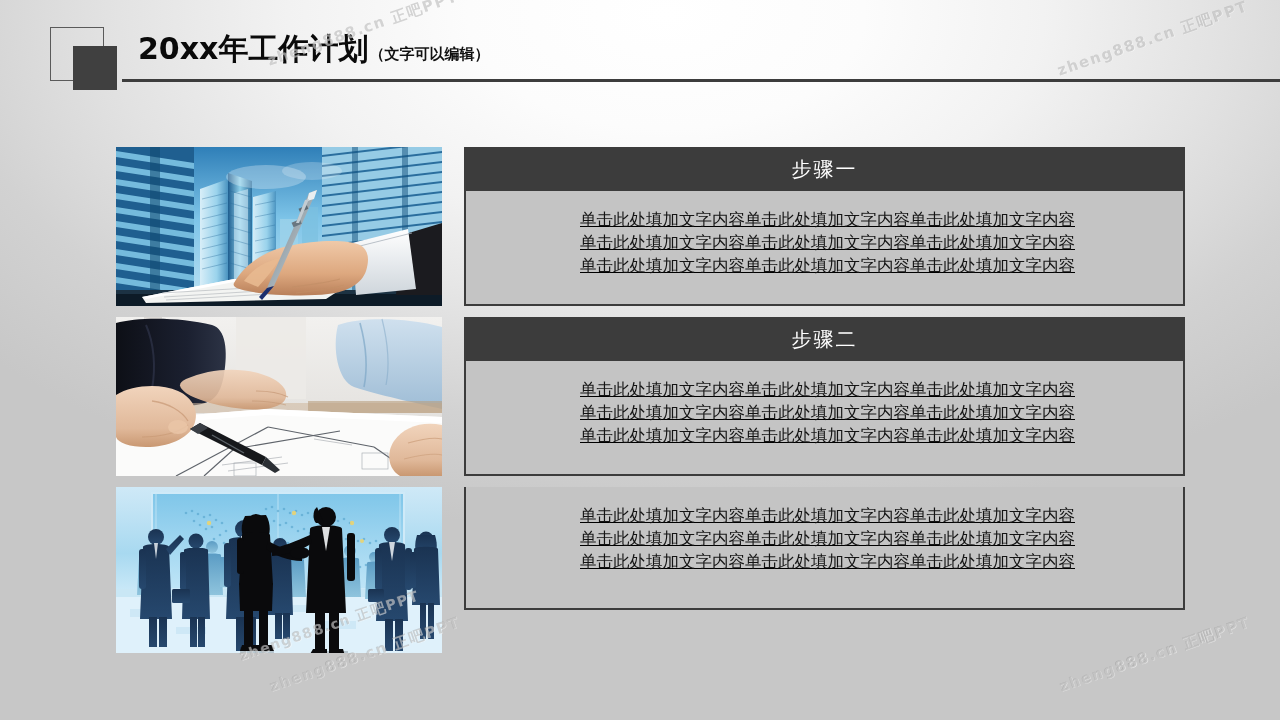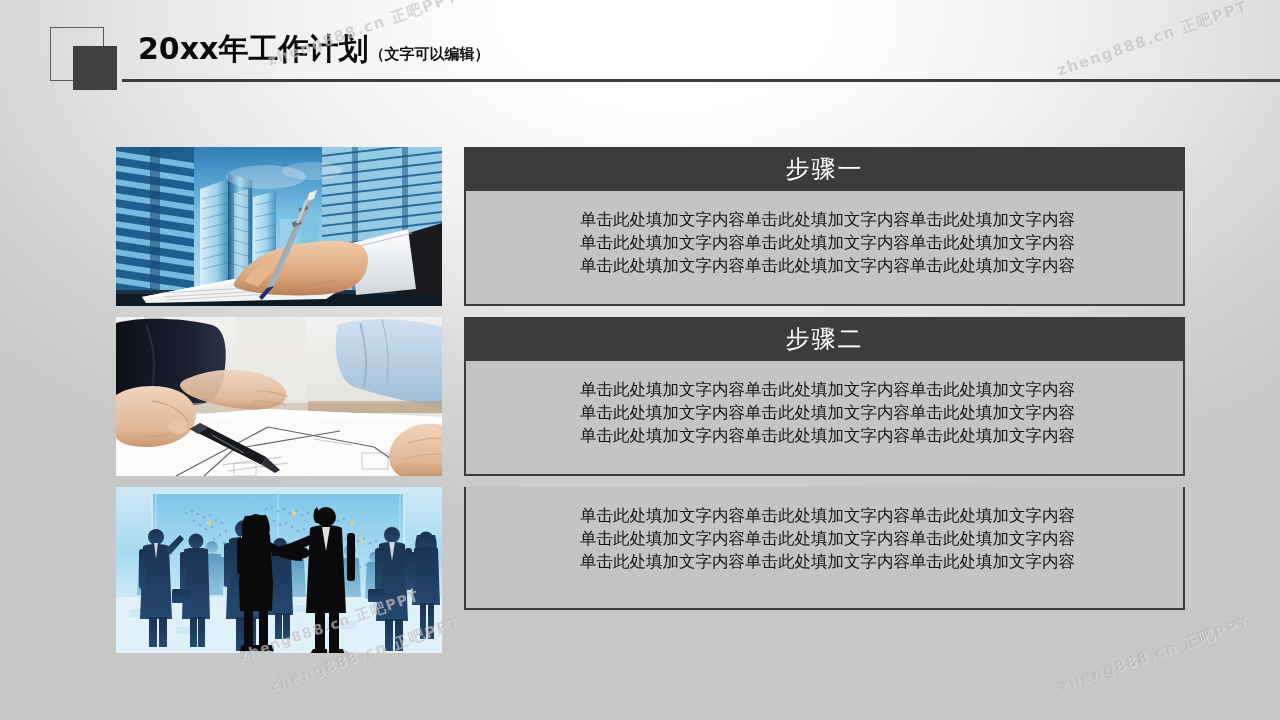--- a/index.html
+++ b/index.html
@@ -94,35 +94,36 @@
   .step-header {
     height: 44px;
     background: #3c3c3c;
     display: flex;
     align-items: center;
     justify-content: center;
     box-sizing: border-box;
   }
   .step-header-title {
     color: #ffffff;
-    font-size: 24px;
+    font-size: 20px;
     letter-spacing: 2px;
     font-family: Liberation Serif, serif;
   }
 
   .step-body {
     background: #c4c4c4;
     border: 2px solid #3c3c3c;
     border-top: none;
     box-sizing: border-box;
     padding: 17px 10px 20px 16px;
     display: flex;
     flex-direction: column;
     align-items: center;
     justify-content: flex-start;
+    text-decoration: underline;
   }
   #step-1 .step-body { height: 115px; }
   #step-2 .step-body { height: 115px; }
   #step-3 .step-body { height: 123px; }
 
   .step-line {
     font-size: 16.5px;
     color: #141414;
     line-height: 23px;
     white-space: nowrap;

